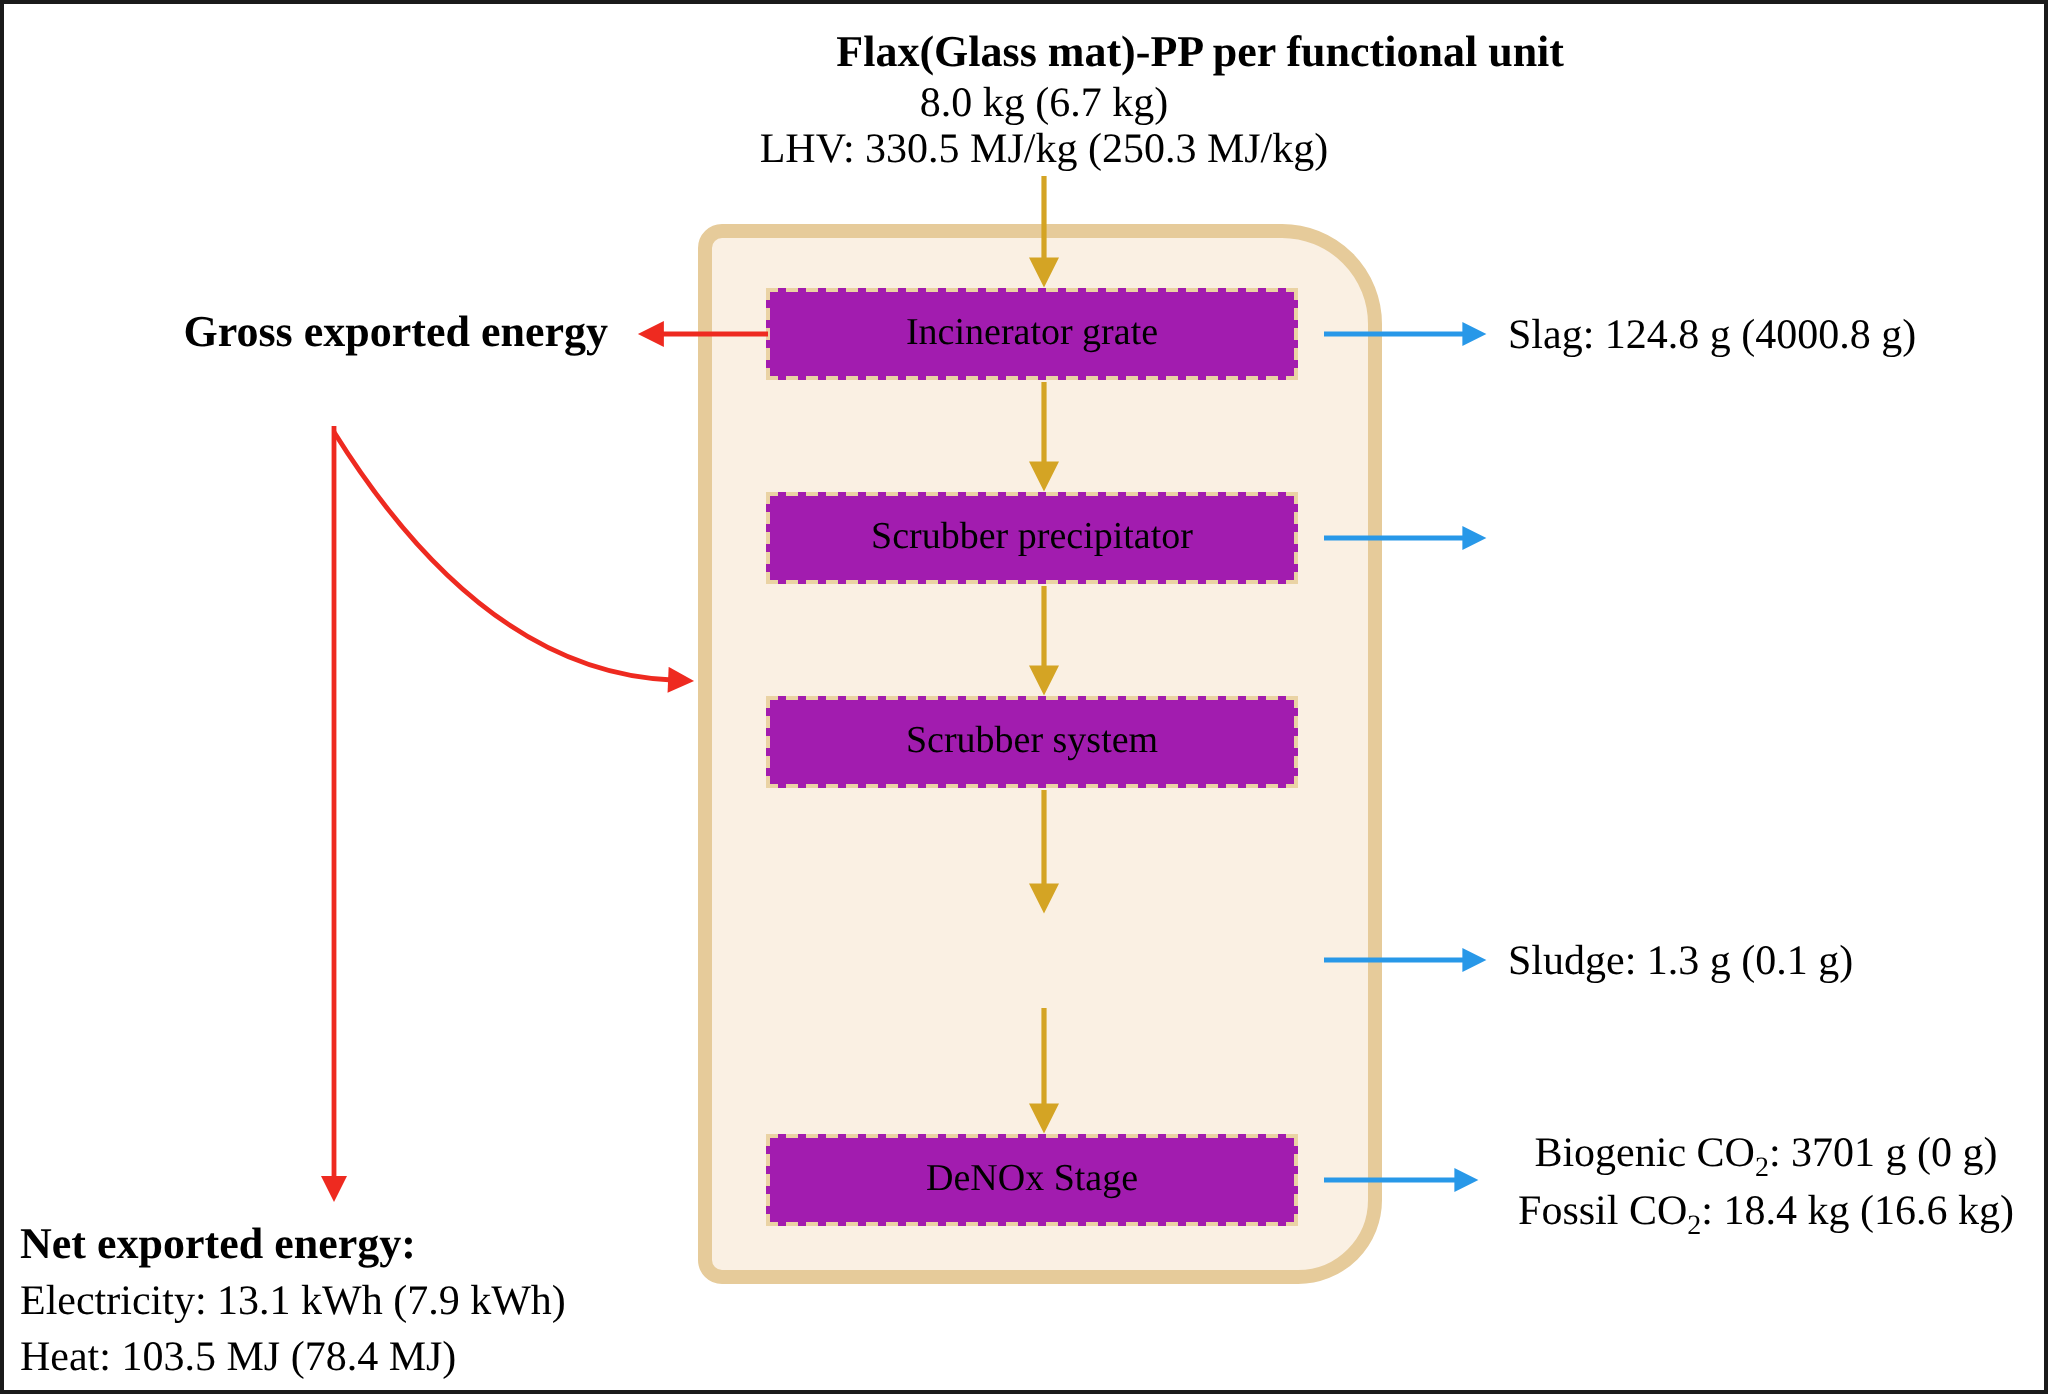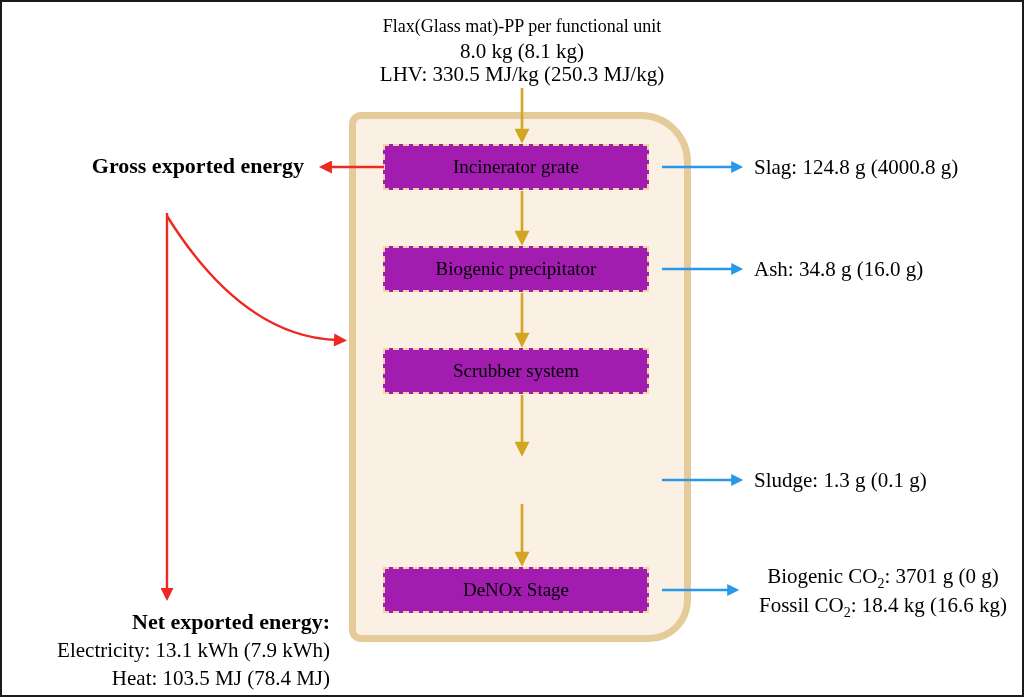--- a/index.html
+++ b/index.html
@@ -19,21 +19,21 @@
     box-sizing:border-box;
     border:2px solid var(--frame);
     background:#ffffff;
     font-family:"Liberation Serif","DejaVu Serif",serif;
     color:var(--text);
     overflow:hidden;
   }
   .abs{position:absolute;}
   
   .hdr{left:260px;width:520px;text-align:center;font-size:21px;line-height:24px;}
-  .hdr.bold{font-weight:normal;font-size:18px;}
+  .hdr.bold{font-weight:bold;font-size:22px;text-align:right;}
   
   #vessel{
     left:347px;top:110px;width:342px;height:530px;
     box-sizing:border-box;
     background:var(--container-fill);
     border:7px solid var(--container-border);
     border-radius:12px 50px 42px 12px;
   }
   
   .stage{
@@ -51,36 +51,36 @@
   .ln-energy{stroke:var(--energy-arrow);stroke-width:2.4;fill:none;}
   .hd-flow{fill:var(--flow-arrow);}
   .hd-out{fill:var(--output-arrow);}
   .hd-energy{fill:var(--energy-arrow);}
   
   .outlbl{left:752px;font-size:21px;line-height:28px;white-space:nowrap;}
   .co2block{left:742px;width:278px;text-align:center;font-size:21px;line-height:29px;white-space:nowrap;}
   sub{font-size:14px;line-height:0;}
   
   #gross{left:30px;top:151px;width:272px;text-align:right;font-weight:bold;font-size:22px;}
-  #net{left:8px;top:606px;width:320px;text-align:right;font-size:21px;line-height:28px;}
+  #net{left:8px;top:606px;width:320px;text-align:left;font-size:21px;line-height:28px;}
   #net .t{font-weight:bold;font-size:22px;}
 </style>
 </head>
 <body>
 
 <div id="page">
 
   <div class="abs hdr bold" style="top:12px">Flax(Glass mat)-PP per functional unit</div>
-  <div class="abs hdr" style="top:37px">8.0 kg (8.1 kg)</div>
+  <div class="abs hdr" style="top:37px">8.0 kg (6.7 kg)</div>
   <div class="abs hdr" style="top:60px">LHV: 330.5 MJ/kg (250.3 MJ/kg)</div>
 
   <div class="abs" id="vessel"></div>
 
   <div class="abs stage" style="top:142px">Incinerator grate</div>
-  <div class="abs stage" style="top:244px">Biogenic precipitator</div>
+  <div class="abs stage" style="top:244px">Scrubber precipitator</div>
   <div class="abs stage" style="top:346px">Scrubber system</div>
   <div class="abs stage" style="top:565px">DeNOx Stage</div>
 
   <svg class="abs" id="arrows" viewBox="0 0 1024 697" xmlns="http://www.w3.org/2000/svg">
     <defs>
       <marker id="mFlow" viewBox="0 0 10 10" refX="1.5" refY="5" markerWidth="16" markerHeight="15" orient="auto" markerUnits="userSpaceOnUse">
         <path class="hd-flow" d="M0,0 L10,5 L0,10 Z"></path>
       </marker>
       <marker id="mOut" viewBox="0 0 10 10" refX="1.5" refY="5" markerWidth="14" markerHeight="12" orient="auto" markerUnits="userSpaceOnUse">
         <path class="hd-out" d="M0,0 L10,5 L0,10 Z"></path>
@@ -100,21 +100,20 @@
     <path class="ln-out" d="M660,267 L731,267" marker-end="url(#mOut)"></path>
     <path class="ln-out" d="M660,478 L731,478" marker-end="url(#mOut)"></path>
     <path class="ln-out" d="M660,588 L727,588" marker-end="url(#mOut)"></path>
 
     <path class="ln-energy" d="M382,165 L328,165" marker-end="url(#mEnergy)"></path>
     <path class="ln-energy" d="M165,211 L165,588" marker-end="url(#mEnergy)"></path>
     <path class="ln-energy" d="M165,214 Q240,334 334,338" marker-end="url(#mEnergy)"></path>
   </svg>
 
   <div class="abs outlbl" style="top:151px">Slag: 124.8 g (4000.8 g)</div>
-  <div class="abs outlbl" style="top:253px">Ash: 34.8 g (16.0 g)</div>
   <div class="abs outlbl" style="top:464px">Sludge: 1.3 g (0.1 g)</div>
   <div class="abs co2block" style="top:560px">
     <div><span>Biogenic CO</span><sub>2</sub><span>: 3701 g (0 g)</span></div>
     <div><span>Fossil CO</span><sub>2</sub><span>: 18.4 kg (16.6 kg)</span></div>
   </div>
 
   <div class="abs" id="gross">Gross exported energy</div>
   <div class="abs" id="net">
     <div class="t">Net exported energy:</div>
     <div>Electricity: 13.1 kWh (7.9 kWh)</div>

